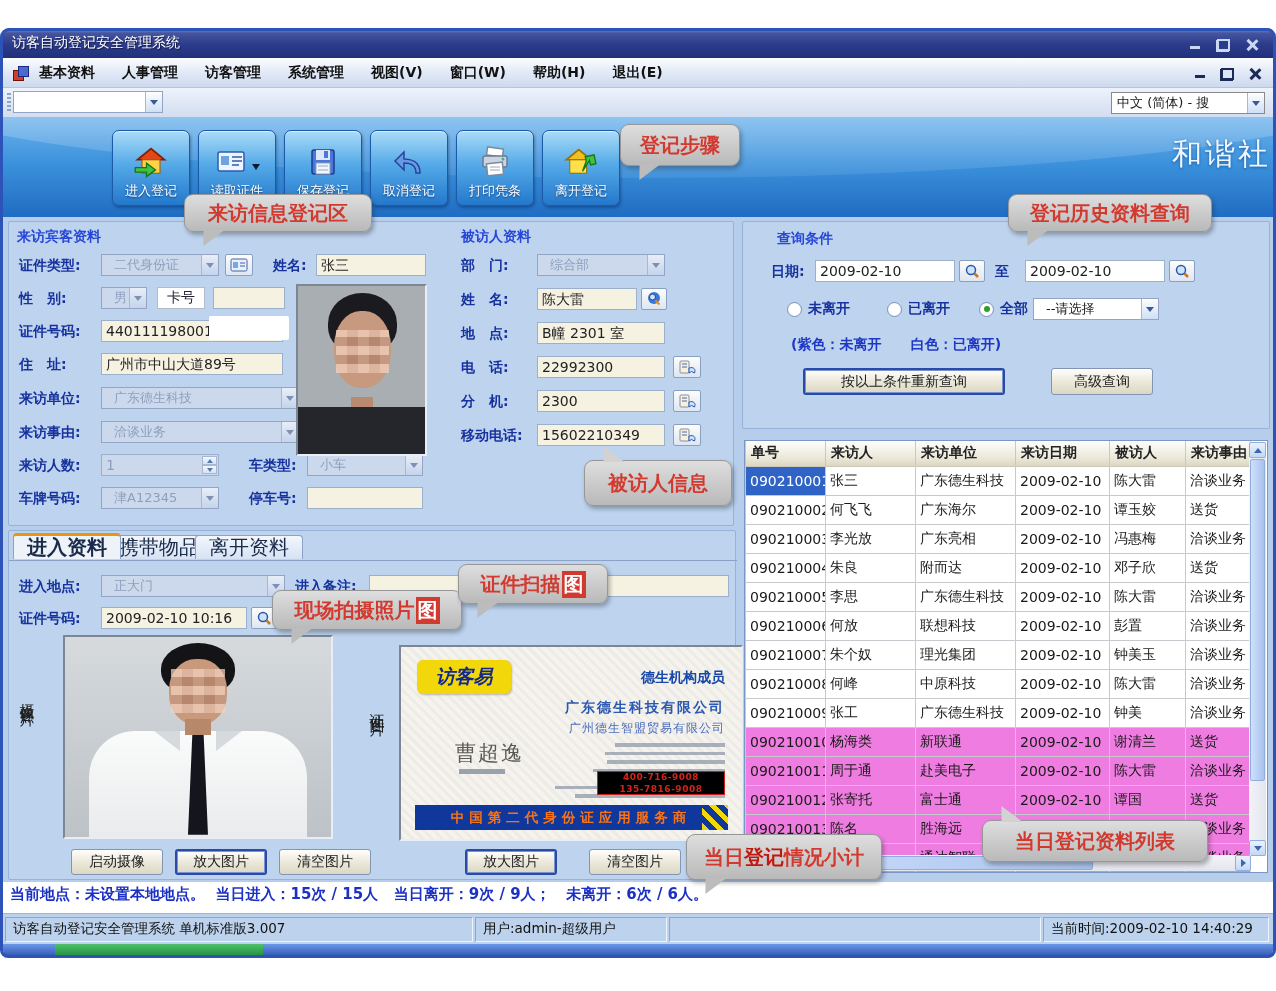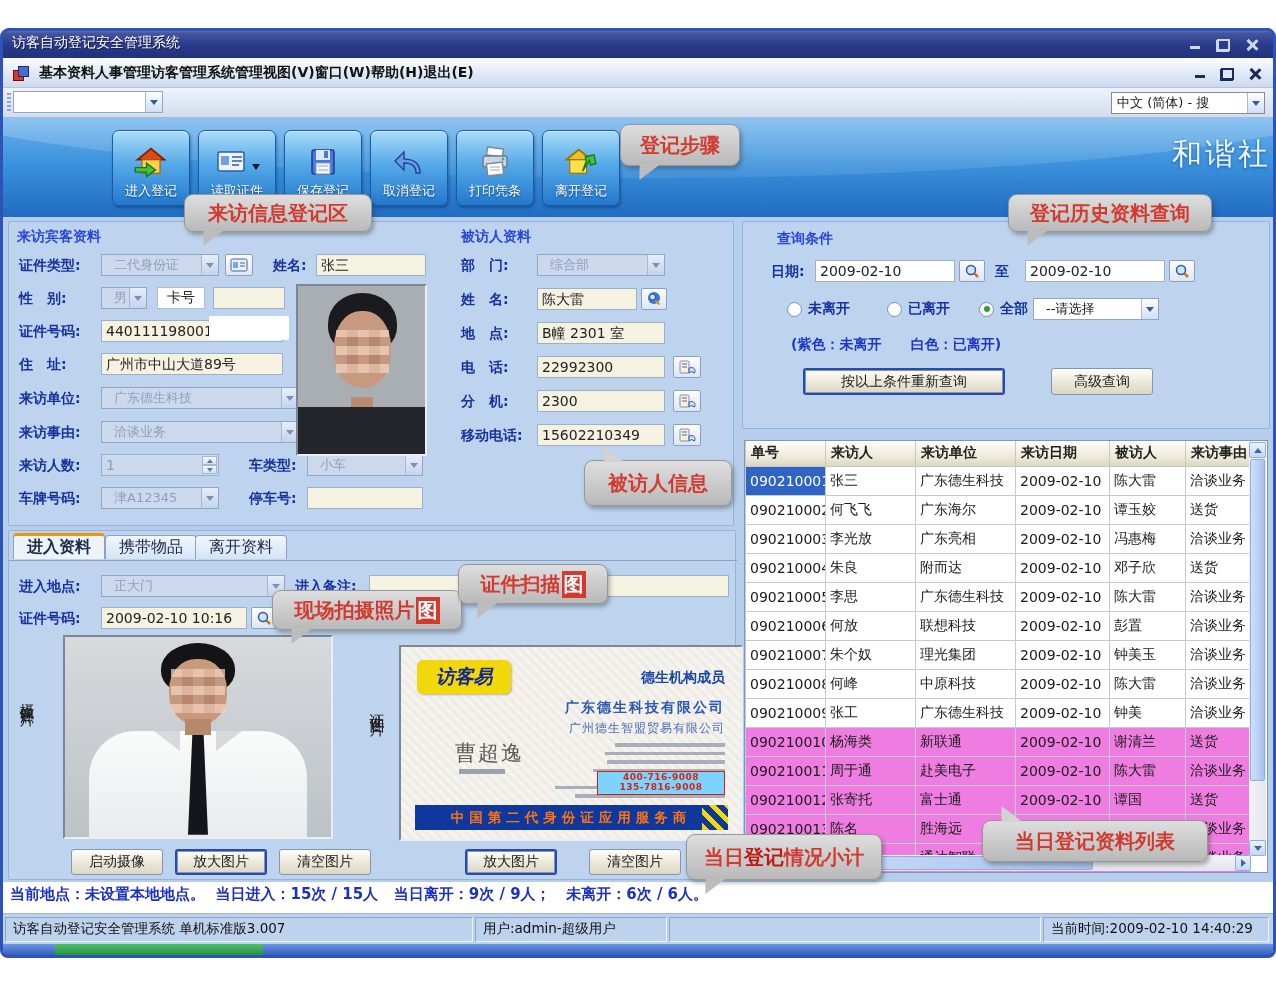--- a/index.html
+++ b/index.html
@@ -19,21 +19,21 @@
 .res-g::after{content:"";position:absolute;left:0;bottom:0;width:9px;height:8px;border:2px solid #ccd8f2;background:#2c3c8c}
 .x-g{position:relative;width:13px;height:13px}
 .x-g::before,.x-g::after{content:"";position:absolute;left:6px;top:0;width:2.5px;height:14px;background:#ccd8f2}
 .x-g::before{transform:rotate(45deg)}.x-g::after{transform:rotate(-45deg)}
 
 .menubar{position:absolute;left:3px;top:58px;width:1270px;height:30px;
  background:linear-gradient(180deg,#fbfcfe,#dde6f5 60%,#cdd9ee);border-bottom:1px solid #b6c4e0;display:flex;align-items:center}
 .menu-ico{width:14px;height:14px;margin:0 12px 0 10px;position:relative}
 .menu-ico::before{content:"";position:absolute;left:0;top:4px;width:9px;height:9px;background:#d23c28;border:1px solid #701000}
 .menu-ico::after{content:"";position:absolute;left:5px;top:0;width:9px;height:9px;background:#4a6ad0;border:1px solid #1a2a80}
-.menu-items{display:flex;font-weight:bold;color:#111}
+.menu-items{display:flex;gap:27px;font-weight:bold;color:#111}
 .menu-item{cursor:pointer;white-space:nowrap}
 .mdibtns{position:absolute;right:10px;top:6px;display:flex;gap:9px}
 .mdibtns .min-g{background:#1c2a58}
 .mdibtns .res-g::before{border-color:#1c2a58}
 .mdibtns .res-g::after{border-color:#1c2a58;background:#dde6f5}
 .mdibtns .x-g::before,.mdibtns .x-g::after{background:#1c2a58}
 
 .toolrow{position:absolute;left:3px;top:88px;width:1270px;height:30px;
  background:linear-gradient(180deg,#eef3fb,#d2ddf0);border-bottom:1px solid #aab9d8}
 .grip{position:absolute;left:4px;top:5px;width:4px;height:20px;background:repeating-linear-gradient(180deg,#8fa4c8 0 2px,transparent 2px 4px)}
@@ -104,21 +104,21 @@
 .scroll-h{position:absolute;left:1px;bottom:1px;height:16px;width:505px;background:linear-gradient(180deg,#f2f3f7,#e3e6ee)}
 .sbtn{position:absolute;background:linear-gradient(180deg,#eaf2fd,#c4d8f4);border:1px solid #93aede;border-radius:2px;display:flex;align-items:center;justify-content:center}
 .sbtn::after{content:"";border:4px solid transparent}
 .sbtn.up::after{border-bottom:5px solid #3a66b0;margin-top:-4px}
 .sbtn.dn::after{border-top:5px solid #3a66b0;margin-bottom:-4px}
 .sbtn.lf::after{border-right:5px solid #3a66b0;margin-left:-4px}
 .sbtn.rt::after{border-left:5px solid #3a66b0;margin-right:-4px}
 .sthumb{position:absolute;background:linear-gradient(90deg,#cfe0fc,#a8c2ec);border:1px solid #90aedc;border-radius:2px}
 
 
-.tab{position:absolute;height:24px;padding:10px 13px;display:flex;align-items:center;font-size:16px;color:#1a2a4a;cursor:pointer;
+.tab{position:absolute;height:24px;padding:10px 13px;display:flex;align-items:center;font-size:20px;color:#1a2a4a;cursor:pointer;
  background:linear-gradient(180deg,#f3f7fd,#d6e2f4);border:1px solid #8ba2c6;border-bottom:none;border-radius:4px 4px 0 0}
 .tab.active{background:#eef3fa;border-top:3px solid #e8950f;font-weight:bold;height:26px;margin-top:-2px;z-index:2}
 
 
 .photoframe{position:absolute;background:#a9aeb3;border:2px solid;border-color:#7c8694 #e8eef6 #e8eef6 #7c8694;overflow:hidden}
 .p1-hair{position:absolute;left:24%;top:4%;width:54%;height:36%;background:#1b1b1f;border-radius:50% 50% 42% 42%}
 .p1-face{position:absolute;left:28%;top:15%;width:45%;height:46%;background:#c79a7f;border-radius:46%}
 .mosaic{position:absolute;background:
  repeating-linear-gradient(0deg,rgba(246,214,196,.5) 0 9px,rgba(160,110,90,.35) 9px 18px),
  repeating-linear-gradient(90deg,rgba(238,200,180,.45) 0 11px,rgba(186,136,112,.35) 11px 22px)}
@@ -137,22 +137,22 @@
 .cardframe::before{content:"";position:absolute;inset:0;background:repeating-linear-gradient(45deg,rgba(160,170,190,.10) 0 3px,transparent 3px 7px)}
 .card-logo{position:absolute;left:16px;top:13px;width:94px;height:34px;background:#f2d80a;border-radius:6px;
  display:flex;align-items:center;justify-content:center;font-weight:bold;font-size:19px;color:#12288e;font-style:italic;box-shadow:1px 1px 2px rgba(0,0,0,.25)}
 .card-member{position:absolute;right:16px;top:22px;color:#1848a8;font-weight:bold;font-size:14px}
 .card-co1{position:absolute;right:16px;top:52px;color:#2b58b2;font-weight:bold;font-size:14px;letter-spacing:2px}
 .card-co2{position:absolute;right:16px;top:73px;color:#4a6cbc;font-size:12px;letter-spacing:1px}
 .card-person{position:absolute;left:54px;top:92px;color:#5a5a5a;font-size:21px;letter-spacing:2px}
 .card-person-sub{position:absolute;left:58px;top:122px;width:46px;height:5px;background:#9aa2ae}
 .card-lines{position:absolute;right:16px;top:96px;width:180px;display:flex;flex-direction:column;align-items:flex-end;gap:5px}
 .card-lines i{height:3.5px;background:#8f99ab;opacity:.75}
-.card-hot{position:absolute;right:16px;bottom:44px;width:128px;height:24px;background:#7dd3fc;border:1px solid #cc2020;
- display:flex;flex-direction:column;align-items:center;justify-content:flex-start;line-height:10px}
+.card-hot{position:absolute;right:16px;bottom:44px;width:128px;height:24px;background:#000000;border:1px solid #cc2020;
+ display:flex;flex-direction:column;align-items:center;justify-content:space-between;line-height:10px}
 .card-hot b{color:#d42418;font-size:9px;letter-spacing:.5px}
 .card-foot{position:absolute;left:14px;right:14px;bottom:9px;height:25px;background:#10389c;display:flex;align-items:center;justify-content:center;
  color:#f97316;font-weight:bold;font-size:13.5px;letter-spacing:5px;white-space:nowrap}
 .card-foot::after{content:"";position:absolute;right:-1px;top:0;width:26px;height:100%;
  background:repeating-linear-gradient(45deg,#f2d80a 0 5px,#10389c 5px 11px)}
 
 
 .callout{position:absolute;z-index:60;background:linear-gradient(180deg,#dedede,#b9b9b9);border:1px solid #979797;
  border-radius:9px;box-shadow:2px 3px 4px rgba(40,40,40,.35);color:#d23a30;font-size:20px;font-weight:bold;
  display:flex;align-items:center;justify-content:center;white-space:nowrap;padding:0 8px}

